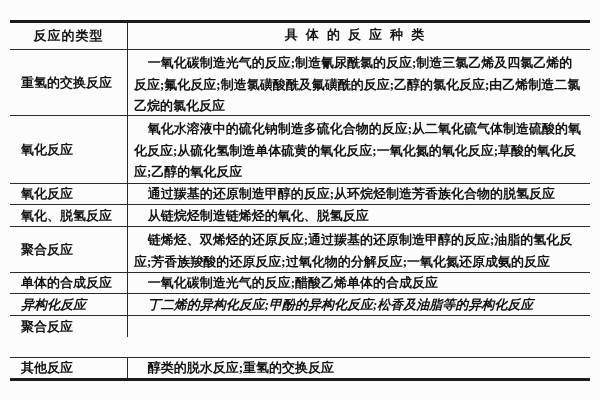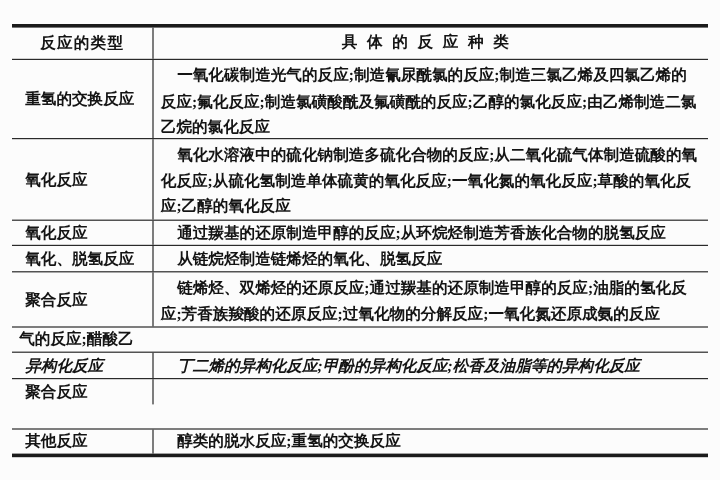--- a/index.html
+++ b/index.html
@@ -102,20 +102,21 @@
     <div class="cell-type">氧化、脱氢反应</div>
     <div class="cell-detail">从链烷烃制造链烯烃的氧化、脱氢反应</div>
   </div>
 
   <div class="trow r4">
     <div class="cell-type">聚合反应</div>
     <div class="cell-detail">链烯烃、双烯烃的还原反应;通过羰基的还原制造甲醇的反应;油脂的氢化反应;芳香族羧酸的还原反应;过氧化物的分解反应;一氧化氮还原成氨的反应</div>
   </div>
 
   <div class="trow r5">
+    <div class="cell-type">单体的合成反应</div>
     <div class="cell-detail">一氧化碳制造光气的反应;醋酸乙烯单体的合成反应</div>
   </div>
 
   <div class="trow r6">
     <div class="cell-type">异构化反应</div>
     <div class="cell-detail">丁二烯的异构化反应;甲酚的异构化反应;松香及油脂等的异构化反应</div>
   </div>
 
   <div class="trow r7">
     <div class="cell-type">聚合反应</div>

